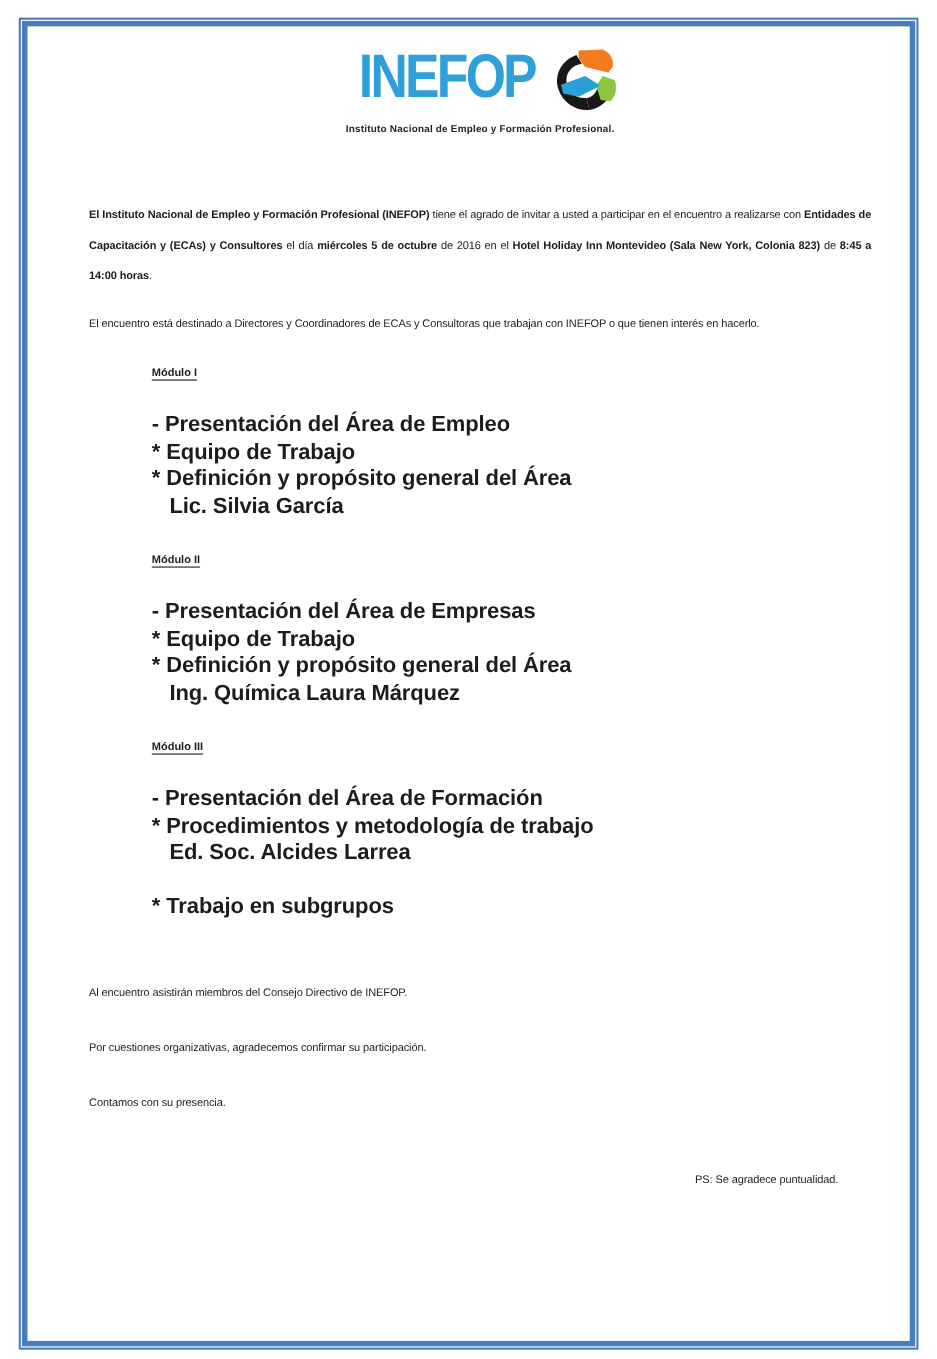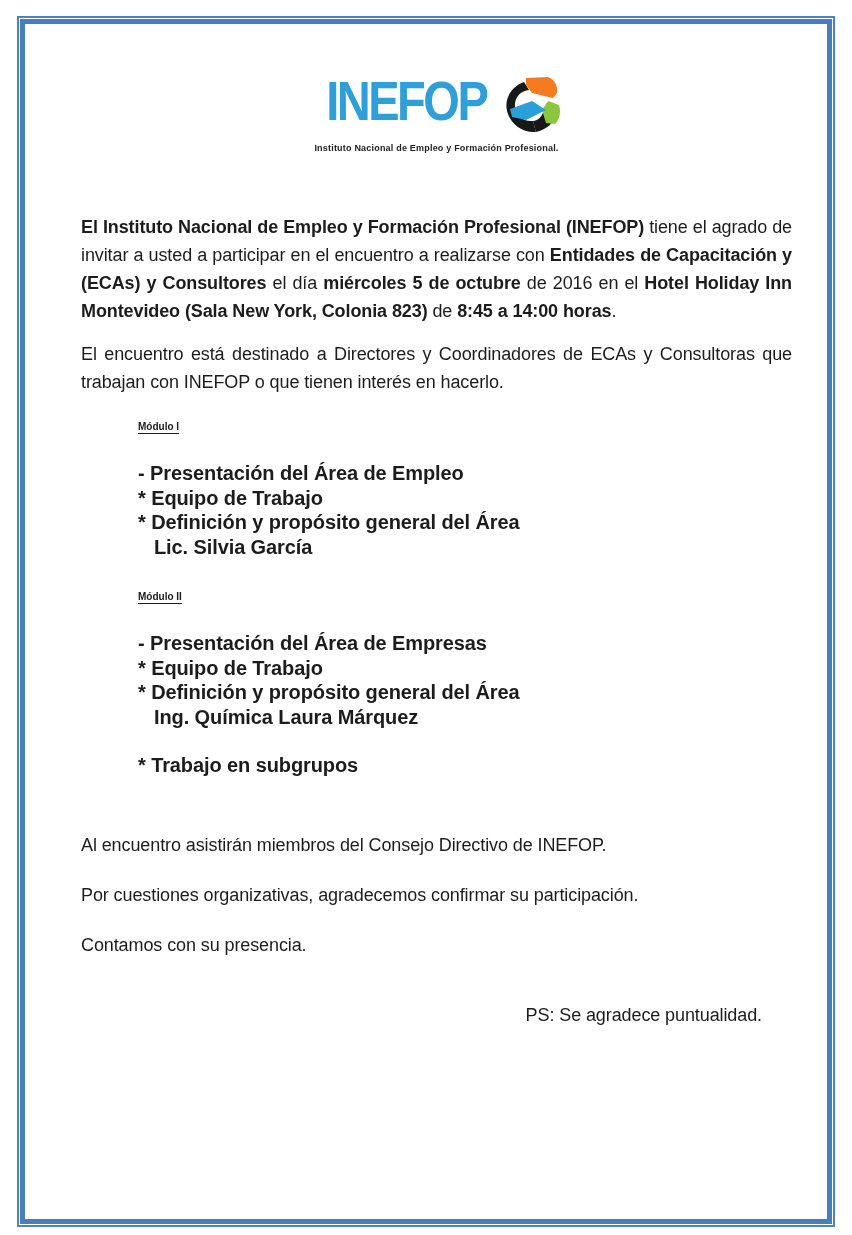--- a/index.html
+++ b/index.html
@@ -18,21 +18,21 @@
     position: absolute;
     top: 16px; left: 17px; right: 17px; bottom: 8px;
     border: 2px solid #4f81bd;
   }
   .frame-inner {
     position: absolute;
     inset: 1px;
     border: 5px solid #4a7ebb;
     overflow: hidden;
   }
-  .content { padding: 18px 35px 0 56px; margin-top: 32px; }
+  .content { padding: 18px 35px 0 56px; }
 
   
   .logo { text-align: center; margin-bottom: 60px; }
   .logo-row { display: inline-flex; align-items: flex-start; gap: 1px; }
   .logo-title {
     display: inline-block;
     font-weight: bold;
     color: #2e9fd9;
     font-size: 56px;
     line-height: 54px;
@@ -44,21 +44,21 @@
   .logo-tagline {
     font-size: 9px;
     font-weight: bold;
     color: #222222;
     margin-top: 1px;
     letter-spacing: 0.2px;
   }
 
   
   .body {
-    font-size: 18px;
+    font-size: 10px;
     line-height: 28px;
     letter-spacing: -0.1px;
     margin: 0;
   }
   .just { text-align: justify; }
   .b { font-weight: bold; }
   .p-audience { margin-top: 15px; }
   .p-topics { margin-top: 14px; }
 
   
@@ -138,20 +138,28 @@
           <div class="module module-2">
             <h3 class="mtitle">Módulo II</h3>
             <div class="mlines">
               <div class="mline">- Presentación del Área de Empresas</div>
               <div class="mline">* Equipo de Trabajo</div>
               <div class="mline">* Definición y propósito general del Área</div>
               <div class="mline presenter">Ing. Química Laura Márquez</div>
             </div>
           </div>
 
+          <div class="module module-3">
+            <h3 class="mtitle">Módulo III</h3>
+            <div class="mlines">
+              <div class="mline">- Presentación del Área de Formación</div>
+              <div class="mline">* Procedimientos y metodología de trabajo</div>
+              <div class="mline presenter">Ed. Soc. Alcides Larrea</div>
+            </div>
+          </div>
 
           <div class="mline extra-line">* Trabajo en subgrupos</div>
         </div>
 
         <p class="body p-attendees">Al encuentro asistirán miembros del Consejo Directivo de INEFOP.</p>
         <p class="body p-confirm">Por cuestiones organizativas, agradecemos confirmar su participación.</p>
         <p class="body p-farewell">Contamos con su presencia.</p>
 
         <p class="body p-ps">PS: Se agradece puntualidad.</p>
 

